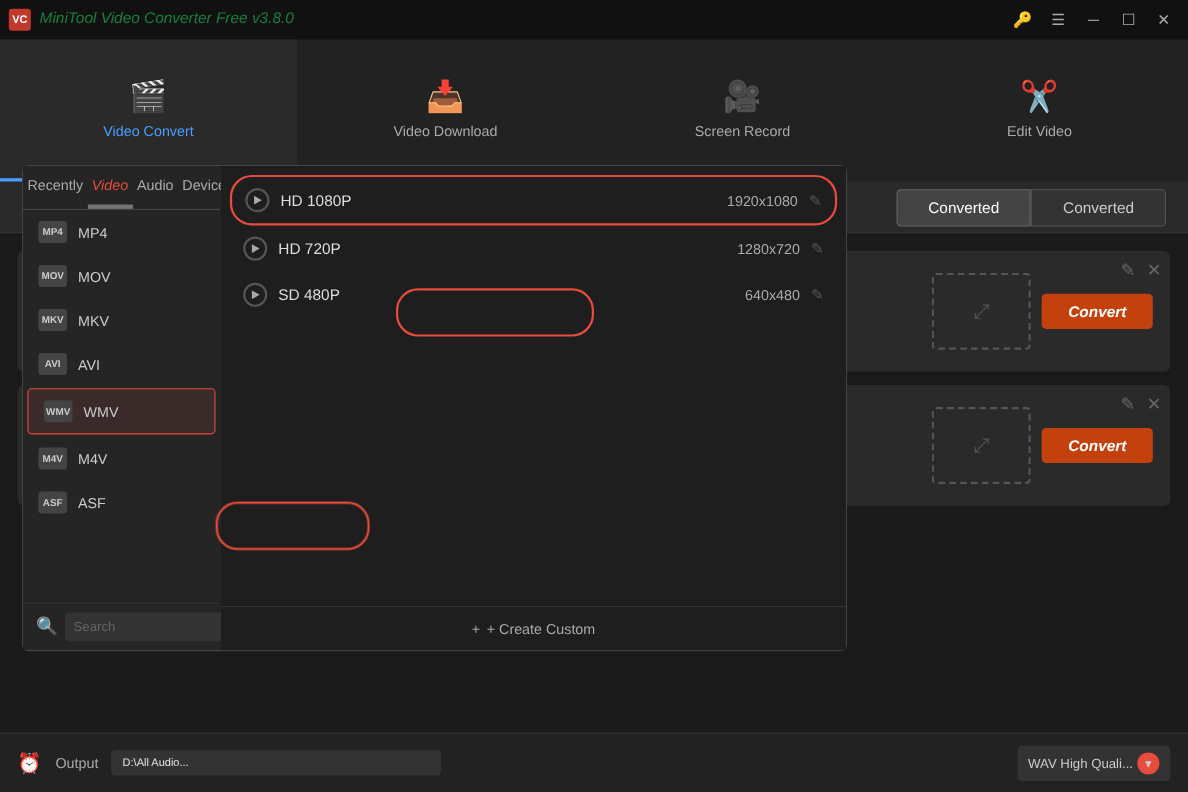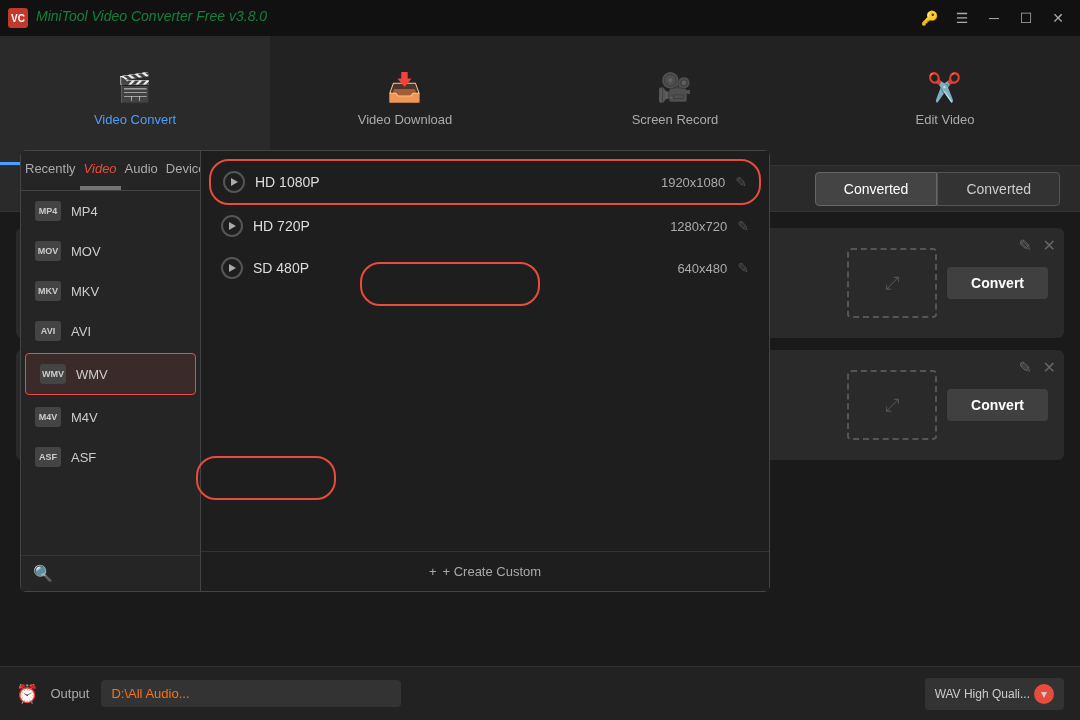--- a/index.html
+++ b/index.html
@@ -34,21 +34,21 @@
     .video-row { display: flex; align-items: center; background: #2a2a2a; border-radius: 6px; padding: 10px 16px; gap: 12px; height: 110px; position: relative; }
     .video-checkbox { width: 18px; height: 18px; accent-color: #4a9eff; cursor: pointer; }
     .video-thumb { width: 120px; height: 80px; background: linear-gradient(135deg, #e74c3c 0%, #f39c12 50%, #2c2c2c 50%); border-radius: 4px; flex-shrink: 0; position: relative; overflow: hidden; }
     .video-thumb-inner { width: 100%; height: 100%; display: flex; align-items: center; justify-content: center; }
     .cassette { font-size: 36px; }
     .video-info { flex: 1; }
     .target-label { color: #aaa; }
     .target-value { color: #fff; }
     .row-actions { display: flex; align-items: center; gap: 10px; }
     .preview-box { width: 90px; height: 70px; border: 2px dashed #555; border-radius: 4px; display: flex; align-items: center; justify-content: center; color: #555; }
-    .convert-btn { background: #404040; color: #fff; border: none; border-radius: 4px; padding: 8px 24px; font-size: 14px; cursor: pointer; font-weight: bold; }
+    .convert-btn { background: #c2410c; color: #fff; border: none; border-radius: 4px; padding: 8px 24px; font-size: 14px; cursor: pointer; font-weight: bold; font-style: italic; }
     .row-close { position: absolute; top: 8px; right: 8px; background: transparent; border: none; color: #666; cursor: pointer; font-size: 16px; }
     .row-edit { background: transparent; border: none; color: #666; cursor: pointer; font-size: 16px; position: absolute; top: 8px; right: 32px; }
 
     
     .source-target { display: flex; align-items: center; gap: 16px; font-size: 13px; margin-bottom: 4px; }
 
     
     .dropdown-overlay { position: absolute; top: 150px; left: 20px; width: 750px; background: #1e1e1e; border: 1px solid #444; border-radius: 6px; z-index: 100; display: flex; flex-direction: column; }
 
     
@@ -75,21 +75,21 @@
     .create-custom { display: flex; align-items: center; justify-content: center; gap: 6px; padding: 12px; border-top: 1px solid #333; color: #aaa; cursor: pointer; font-size: 13px; }
 
     
     .format-search { display: flex; align-items: center; gap: 6px; padding: 8px 12px; border-top: 1px solid #333; background: #252525; }
     .format-search input { flex: 1; background: #333; border: none; border-radius: 4px; padding: 6px 8px; color: #ccc; font-size: 12px; }
     .format-search input::placeholder { color: #666; }
 
     
     .bottom-bar { position: absolute; bottom: 0; left: 0; right: 0; height: 54px; background: #222; border-top: 1px solid #333; display: flex; align-items: center; padding: 0 16px; gap: 12px; }
     .output-label { color: #aaa; font-size: 13px; }
-    .output-path { flex: 1; background: #333; border-radius: 4px; padding: 6px 10px; color: #f97316; font-size: 13px; white-space: nowrap; overflow: hidden; text-overflow: ellipsis; max-width: 300px; }
+    .output-path { flex: 1; background: #333; border-radius: 4px; padding: 6px 10px; color: #e5e5e5; font-size: 10px; white-space: nowrap; overflow: hidden; text-overflow: ellipsis; max-width: 300px; }
     .wav-dropdown { display: flex; align-items: center; gap: 4px; background: #333; border-radius: 4px; padding: 6px 10px; color: #ccc; font-size: 12px; cursor: pointer; margin-left: auto; }
     .convert-all-btn { background: #4a9eff; color: #fff; border: none; border-radius: 4px; padding: 10px 28px; font-size: 14px; cursor: pointer; font-weight: bold; }
     .clock-icon { color: #aaa; font-size: 18px; }
 
     
     .red-circle-video { position: absolute; left: 360px; top: 262px; width: 180px; height: 44px; border: 2px solid #e74c3c; border-radius: 20px; pointer-events: none; z-index: 200; }
     .red-circle-wmv { position: absolute; left: 196px; top: 456px; width: 140px; height: 44px; border: 2px solid #e74c3c; border-radius: 20px; pointer-events: none; z-index: 200; }
   </style>
 </head>
 <body>
@@ -226,20 +226,21 @@
           <div class="format-icon">M4V</div>
           <span>M4V</span>
         </div>
         <div class="format-item">
           <div class="format-icon">ASF</div>
           <span>ASF</span>
         </div>
       </div>
       <div class="format-search">
         <span>🔍</span>
+        <input type="text" placeholder="Search" style="">
       </div>
     </div>
 
     <div class="format-right">
       <div class="quality-list">
 
         <div class="quality-item highlighted">
           <div class="quality-icon">
             <svg viewBox="0 0 10 10">
                 <polygon points="2,1 9,5 2,9" fill="#aaa"></polygon>

